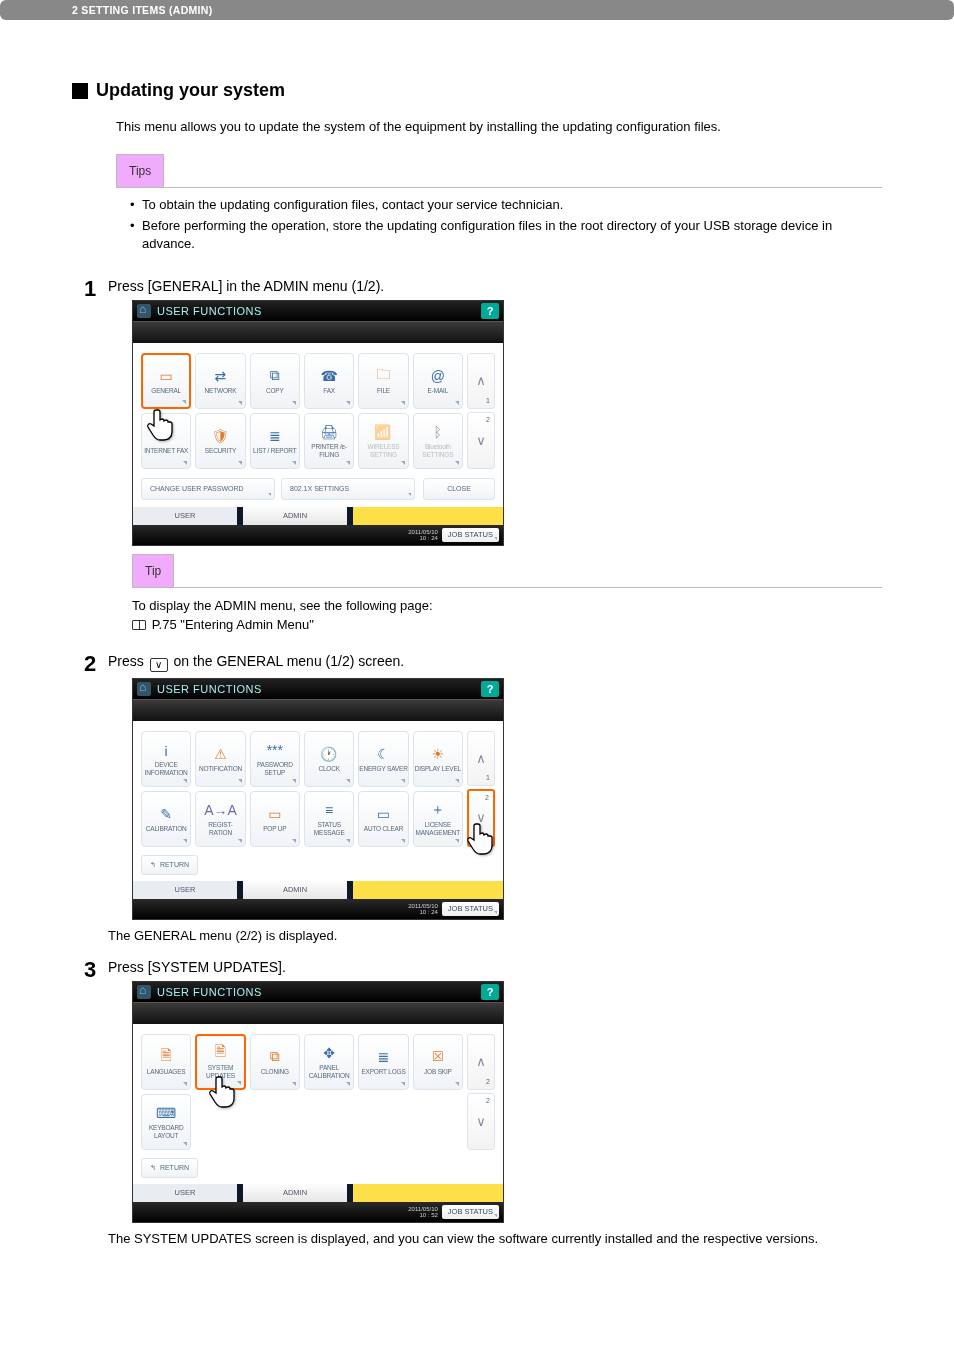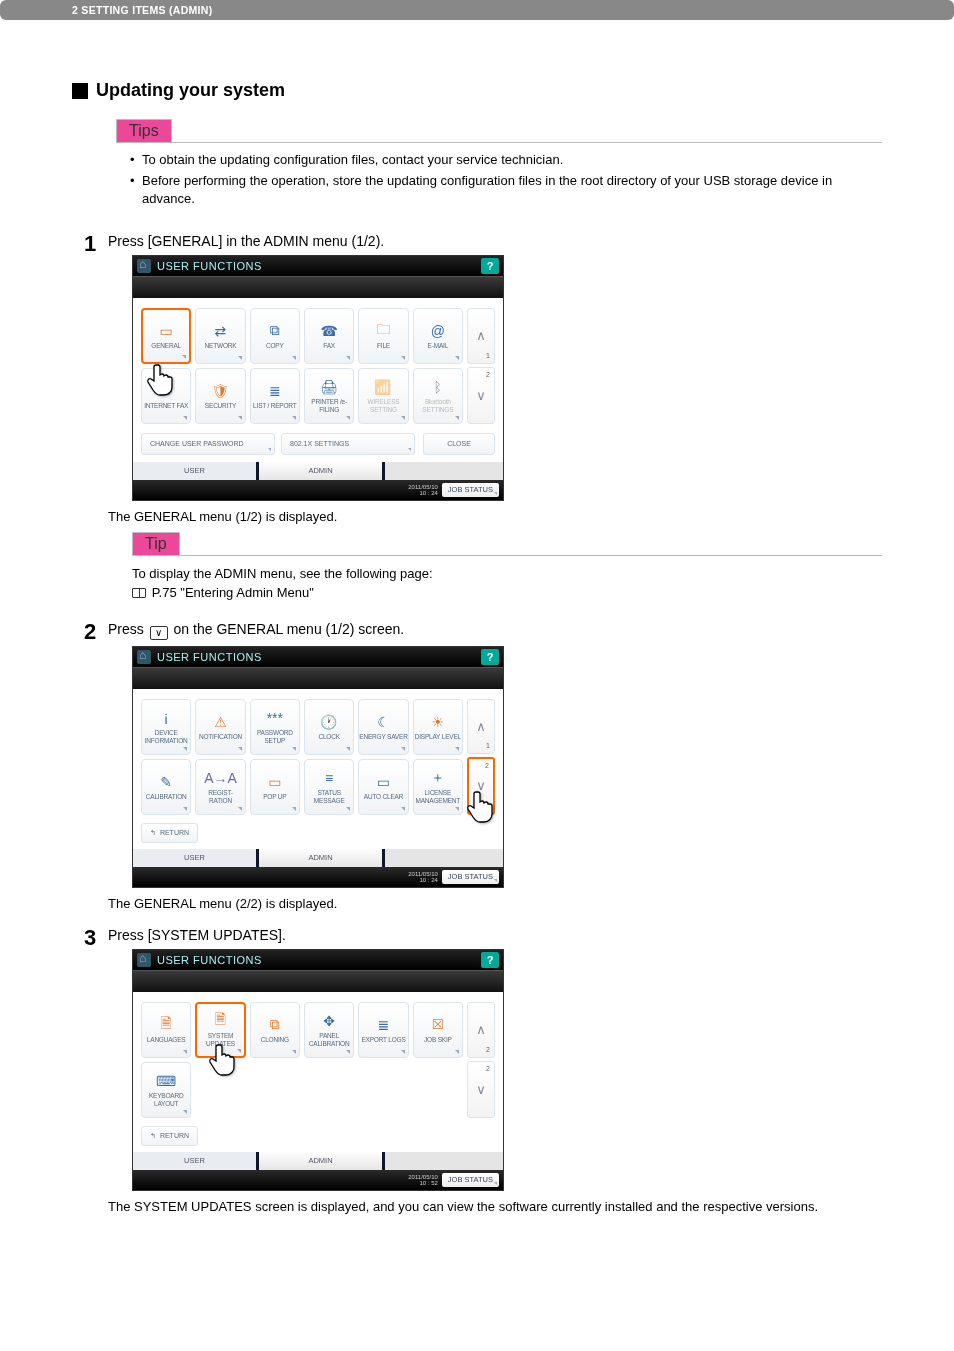--- a/index.html
+++ b/index.html
@@ -4,31 +4,31 @@
 <style>
   * { box-sizing: border-box; margin: 0; padding: 0; }
   body { font-family: Arial, Helvetica, sans-serif; font-size: 13px; color: #000; background: #fff; width: 954px; }
   .header-bar { background: #888; color: #fff; padding: 4px 0 4px 72px; font-size: 10.5px; font-weight: bold; letter-spacing: 0.3px; border-radius: 6px; }
   .content { padding: 60px 72px 40px 72px; }
   .sect-title { display: flex; align-items: center; margin-bottom: 18px; }
   .sect-title .blk { width: 16px; height: 16px; background: #000; margin-right: 8px; flex: none; }
   .sect-title h2 { font-size: 18px; font-weight: bold; }
   .intro { margin-left: 44px; margin-bottom: 20px; font-size: 13px; }
   .tips-box { margin-left: 44px; margin-bottom: 24px; }
-  .tips-label { display: inline-block; background: #ec4899; color: #333; font-size: 16px; padding: 2px 12px; border: 1px solid #bbb; border-bottom: none; }
+  .tips-label { display: inline-block; background: #f0abfc; color: #333; font-size: 12px; padding: 9px 12px; border: 1px solid #bbb; border-bottom: none; }
   .tips-inner { border-top: 1px solid #bbb; padding: 8px 0 0 0; }
   .tips-inner ul { list-style: none; margin-left: 14px; }
   .tips-inner ul li { position: relative; padding-left: 12px; margin-bottom: 3px; font-size: 13px; line-height: 1.4; }
   .tips-inner ul li::before { content: "•"; position: absolute; left: 0; top: 0; }
   .step { display: flex; margin-bottom: 8px; }
   .step-num { width: 36px; flex: none; font-size: 22px; font-weight: bold; text-align: center; line-height: 1; }
   .step-body { flex: 1; }
   .step-title { font-size: 14px; font-weight: normal; margin-bottom: 6px; }
   .step-caption { font-size: 13px; margin: 8px 0 8px 0; }
-  .screenshot { margin-left: 24px; width: 372px; border: 1px solid #333; background: #e5e5e5; font-size: 9px; margin-bottom: 6px; }
+  .screenshot { margin-left: 24px; width: 372px; border: 1px solid #333; background: #fde047; font-size: 9px; margin-bottom: 6px; }
   .ss-titlebar { display: flex; align-items: center; background: linear-gradient(#222, #000); height: 20px; padding: 0 4px; }
   .ss-titlebar .home { width: 14px; height: 14px; background: #356; border-radius: 2px; position: relative; margin-right: 6px; }
   .ss-titlebar .home::before { content: "⌂"; color: #7bf; font-size: 12px; position: absolute; top: -2px; left: 2px; }
   .ss-titlebar .title { color: #aee; font-size: 11px; letter-spacing: 0.5px; }
   .ss-titlebar .help { margin-left: auto; width: 18px; height: 16px; background: #0a9; color: #fff; text-align: center; line-height: 16px; font-weight: bold; border-radius: 2px; font-size: 11px; }
   .ss-breadcrumb { height: 22px; background: linear-gradient(#3a3a3a, #111); border-top: 1px solid #555; }
   .ss-buttons-area { display: flex; background: #fff; padding: 10px 8px 8px 8px; gap: 4px; }
   .ss-grid { display: grid; grid-template-columns: repeat(6, 1fr); grid-auto-rows: 56px; gap: 4px; flex: 1; }
   .ss-btn { border: 1px solid #dce4ec; border-radius: 4px; background: linear-gradient(#fff, #f0f3f6); display: flex; flex-direction: column; align-items: center; justify-content: center; padding: 2px 0; position: relative; }
   .ss-btn.highlight { border: 2px solid #ff6600; }
@@ -39,21 +39,21 @@
   .ss-btn.disabled .ico { opacity: 0.4; }
   .ss-pager { width: 28px; display: flex; flex-direction: column; gap: 3px; }
   .ss-pager-btn { flex: 1; border: 1px solid #dce4ec; border-radius: 3px; background: linear-gradient(#fff, #f3f3f3); display: flex; align-items: center; justify-content: center; color: #889; font-size: 13px; position: relative; }
   .ss-pager-btn .nums { position: absolute; bottom: 3px; right: 4px; font-size: 7px; color: #666; line-height: 1.1; text-align: right; }
   .ss-bottom-bar { display: flex; align-items: center; gap: 6px; background: #fff; padding: 0 8px 6px 8px; height: 30px; }
   .ss-bottom-btn { height: 22px; border: 1px solid #dce4ec; border-radius: 3px; background: linear-gradient(#fff, #f0f3f6); font-size: 7px; color: #57697d; display: flex; align-items: center; padding: 0 8px; position: relative; }
   .ss-bottom-btn.flex { width: 134px; }
   .ss-bottom-btn .tri { position: absolute; right: 3px; bottom: 3px; width: 0; height: 0; border-left: 3px solid transparent; border-top: 3px solid #9aaabb; }
   .ss-bottom-btn.close { margin-left: auto; width: 72px; justify-content: center; }
   .ss-tabs { display: flex; height: 18px; }
-  .ss-tab { width: 126px; display: flex; align-items: center; justify-content: center; font-size: 7.5px; color: #556; background: #e9edf1; border-right: 3px solid #0f172a; }
+  .ss-tab { width: 110px; display: flex; align-items: center; justify-content: center; font-size: 7.5px; color: #556; background: #e9edf1; border-right: 6px solid #0f172a; }
   .ss-tab.active { background: linear-gradient(#fdfdfd, #e6e6e6); }
   .ss-status { display: flex; height: 20px; background: linear-gradient(#2a2a2a, #000); color: #fff; align-items: center; }
   .ss-status .datetime { margin-left: auto; font-size: 6px; color: #ccc; text-align: right; line-height: 1; padding-right: 4px; }
   .ss-status .jobstatus { background: linear-gradient(#fff, #eee); color: #344a60; font-size: 7.5px; height: 14px; padding: 0 6px; border-radius: 2px; margin-right: 4px; display: flex; align-items: center; position: relative; }
   .ss-status .jobstatus::after { content: ""; position: absolute; right: 2px; bottom: 2px; width: 0; height: 0; border-left: 3px solid transparent; border-top: 3px solid #9aaabb; }
   .ss-return { display: flex; background: #fff; padding: 0 8px 6px 8px; }
   .ss-return-btn { height: 20px; border: 1px solid #dce4ec; border-radius: 3px; background: linear-gradient(#fff, #f0f3f6); font-size: 7px; color: #57697d; display: flex; align-items: center; padding: 0 8px; gap: 4px; }
   .hand-cursor { position: absolute; width: 36px; height: 38px; pointer-events: none; }
   .hand-cursor svg { width: 100%; height: 100%; filter: drop-shadow(1px 1px 1px rgba(0,0,0,0.3)); }
   .ss-wrap { position: relative; }
@@ -76,20 +76,21 @@
   <span>2 SETTING ITEMS (ADMIN)</span>
 </div>
 
 <div class="content">
 
   <div class="sect-title">
     <div class="blk"></div>
     <h2>Updating your system</h2>
   </div>
 
+  <p class="intro">This menu allows you to update the system of the equipment by installing the updating configuration files.</p>
 
   <div class="tips-box">
     <span class="tips-label">Tips</span>
     <div class="tips-inner">
       <ul>
         <li>To obtain the updating configuration files, contact your service technician.</li>
         <li>Before performing the operation, store the updating configuration files in the root directory of your USB storage device in advance.</li>
       </ul>
     </div>
   </div>
@@ -197,21 +198,20 @@
             <div class="jobstatus">JOB STATUS</div>
           </div>
         </div>
         <div class="hand-cursor" style="left:36px; top:106px;">
           <svg viewBox="0 0 36 38">
               <path d="M14 4c1 0 2 1 2 2v8l2-1c1 0 2 1 2 2l2-1c1 0 2 1 2 2l2 0c1 0 2 1 2 2v8c0 4-3 8-8 8h-4c-3 0-5-2-7-5l-5-8c-1-2 1-4 3-3l3 2V6c0-1 1-2 2-2z" fill="#fff" stroke="#000" stroke-width="1.3"></path>
             </svg>
         </div>
       </div>
 
-      <div class="step-caption">The GENERAL menu (1/2) is displayed.</div>
 
       <div class="tip-single">
         <span class="tips-label">Tip</span>
         <div class="tip-body">
           <div>To display the ADMIN menu, see the following page:</div>
           <div><span class="book-icon"></span> <span>P.75 "Entering Admin Menu"</span></div>
         </div>
       </div>
     </div>
   </div>

